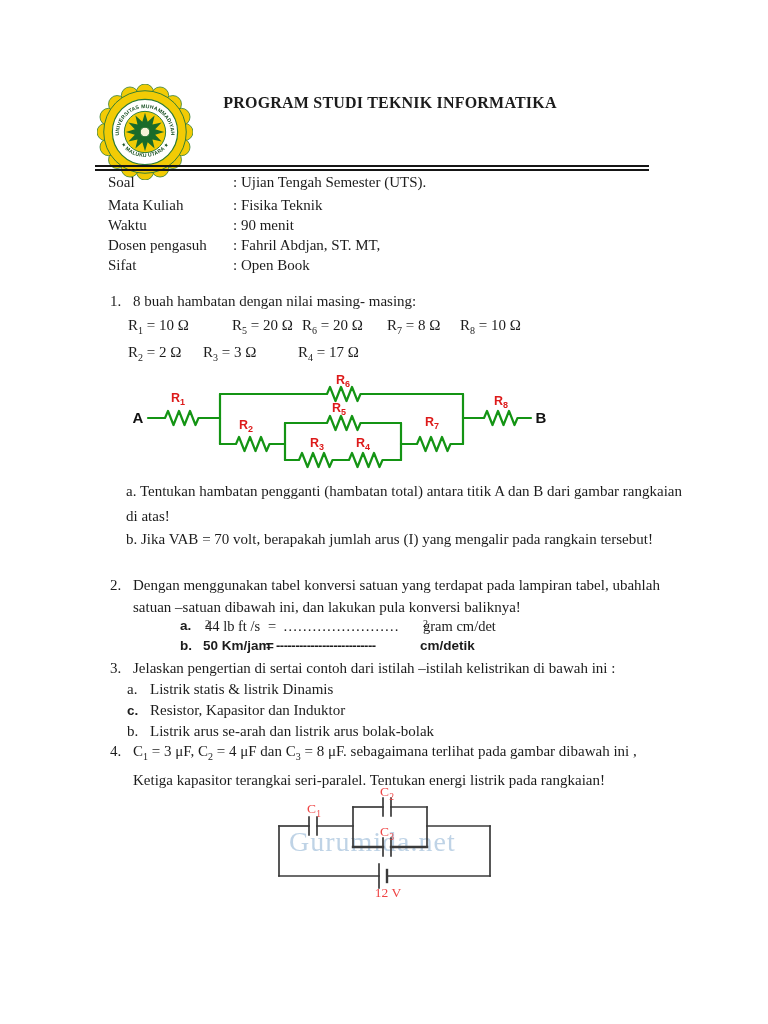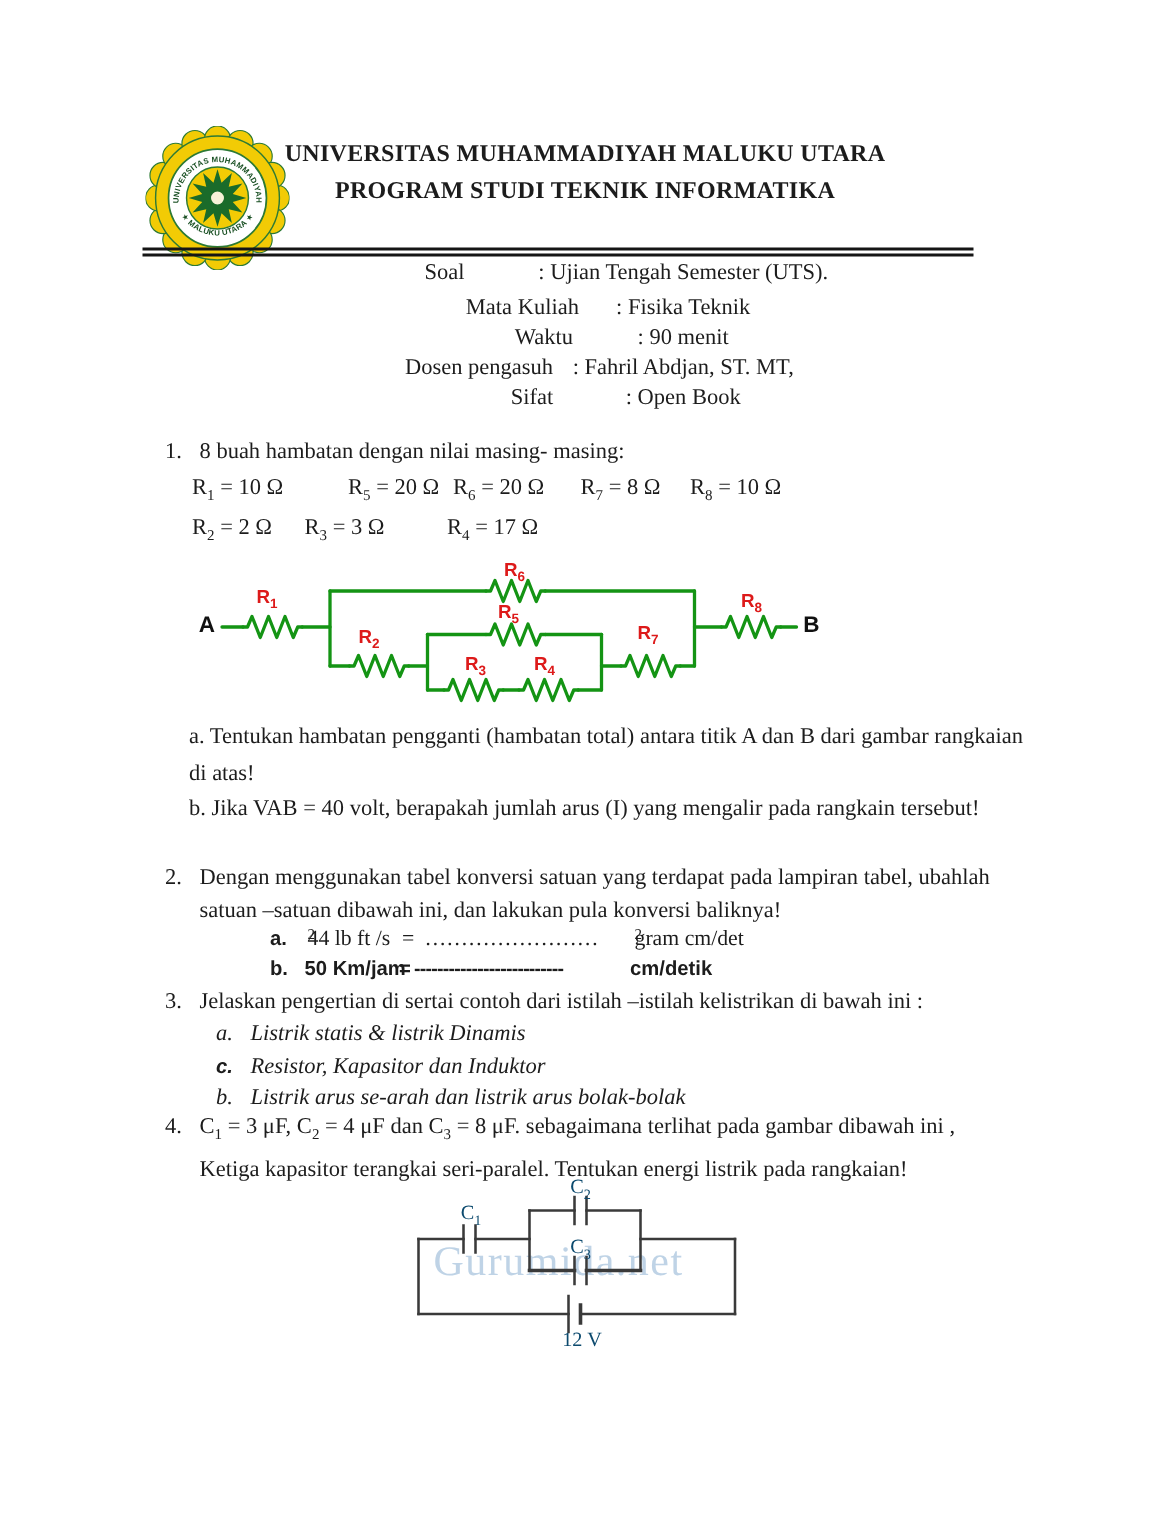--- a/index.html
+++ b/index.html
@@ -8,21 +8,21 @@
   .abs{position:absolute;}
   
   .logo{top:84px;left:97px;width:96px;height:96px;}
   .header-text{top:93px;left:150px;width:480px;text-align:center;font-weight:bold;font-size:16px;letter-spacing:.2px;}
   .header-text .hl{height:25px;line-height:19px;}
   .double-rule{top:165px;left:95px;width:554px;}
   .double-rule .r1{height:1.5px;background:#151515;}
   .double-rule .r2{height:2.5px;background:#151515;margin-top:2px;}
   
   .info{top:172px;left:108px;width:570px;}
-  .info .row{height:20px;line-height:20px;text-align:center;}
+  .info .row{height:20px;line-height:20px;}
   .info .row.first{margin-bottom:3px;}
   .info .lab{display:inline-block;width:125px;}
   
   .qblock{line-height:21px;}
   .qnum{position:absolute;left:0;top:0;}
   .qtext{margin-left:23px;}
   .q1head{top:291px;left:110px;width:580px;}
   .rvals{top:317px;left:128px;width:500px;height:56px;}
   .rval{position:absolute;white-space:nowrap;}
   sub{font-size:10px;}
@@ -36,28 +36,28 @@
         font-weight:bold;font-size:15px;color:#111;}
   .suba{top:479px;left:126px;width:566px;line-height:25px;}
   .subb{top:528px;left:126px;width:566px;line-height:22px;}
   .q2head{top:575px;left:110px;width:578px;line-height:21.5px;}
   .q2items{top:618px;left:180px;width:510px;height:44px;font-size:14.5px;}
   .q2row{position:absolute;left:0;width:510px;height:20px;}
   .q2row span{position:absolute;white-space:nowrap;}
   .sansb{font-family:"Liberation Sans","DejaVu Sans",sans-serif;font-weight:bold;font-size:13.5px;}
   .dashfill{letter-spacing:-.5px;font-family:"Liberation Sans","DejaVu Sans",sans-serif;font-weight:bold;font-size:13px;}
   .q3head{top:658px;left:110px;width:578px;}
-  .q3items{margin-left:34px;font-style:italic;}
+  .q3items{margin-left:17px;}
   .q3items .lab{display:inline-block;width:23px;}
   .q4head{top:740px;left:110px;width:578px;line-height:22px;}
   .q4line2{margin-top:1px;}
   
   .fig2{top:788px;left:275px;width:230px;height:118px;}
   .fig2 svg{position:absolute;left:0;top:0;z-index:2;}
-  .fig2 .flabel{position:absolute;transform:translate(-50%,-50%);font-size:13.5px;color:#0c4a6e;z-index:3;white-space:nowrap;}
+  .fig2 .flabel{position:absolute;transform:translate(-50%,-50%);font-size:13.5px;color:#ef4444;z-index:3;white-space:nowrap;}
   .fig2 .flabel sub{font-size:9.5px;}
   .watermark{position:absolute;left:14px;top:38px;z-index:1;font-size:28px;color:#b4cce2;opacity:.85;
              font-family:"Liberation Serif","DejaVu Serif",serif;letter-spacing:1px;white-space:nowrap;}
 </style>
 </head>
 <body>
 
 <div class="page">
 
   <div class="abs logo">
@@ -90,21 +90,20 @@
       <text font-size="5.4" font-weight="bold" fill="#184f22" font-family="Liberation Sans, DejaVu Sans, sans-serif" letter-spacing=".2">
         <textPath href="#lb" startOffset="50%" text-anchor="middle">★ MALUKU UTARA ★</textPath>
       </text>
       <circle cx="50" cy="50" r="21.5" fill="#f2cb05" stroke="#2d7a35" stroke-width="1"></circle>
       <polygon fill="#1a6b2a" points="70,50 60.6,52.8 67.3,60 57.8,57.8 60,67.3 52.8,60.6 50,70 47.2,60.6 40,67.3 42.2,57.8 32.7,60 39.4,52.8 30,50 39.4,47.2 32.7,40 42.2,42.2 40,32.7 47.2,39.4 50,30 52.8,39.4 60,32.7 57.8,42.2 67.3,40 60.6,47.2"></polygon>
       <circle cx="50" cy="50" r="5" fill="#f7f3d8" stroke="#1a6b2a" stroke-width="1"></circle>
     </svg>
   </div>
 
   <div class="abs header-text">
-    <div class="hl">UNIVERSITAS MUHAMMADIYAH MALUKU UTARA</div>
     <div class="hl">PROGRAM STUDI TEKNIK INFORMATIKA</div>
   </div>
   <div class="abs double-rule">
     <div class="r1"></div>
       <div class="r2"></div>
   </div>
 
   <div class="abs info">
     <div class="row first">
       <span class="lab">Soal</span><span>: Ujian Tengah Semester (UTS).</span>
@@ -175,21 +174,21 @@
     <span class="clabel" style="left:116px;top:52px"><span>R</span><sub>2</sub></span>
     <span class="clabel" style="left:187px;top:70px"><span>R</span><sub>3</sub></span>
     <span class="clabel" style="left:233px;top:70px"><span>R</span><sub>4</sub></span>
     <span class="clabel" style="left:209px;top:35px"><span>R</span><sub>5</sub></span>
     <span class="clabel" style="left:213px;top:7px"><span>R</span><sub>6</sub></span>
     <span class="clabel" style="left:302px;top:49px"><span>R</span><sub>7</sub></span>
     <span class="clabel" style="left:371px;top:28px"><span>R</span><sub>8</sub></span>
   </div>
 
   <div class="abs suba">a. Tentukan hambatan pengganti (hambatan total) antara titik A dan B dari gambar rangkaian di atas!</div>
-  <div class="abs subb">b. Jika VAB = 40 volt, berapakah jumlah arus (I) yang mengalir pada rangkain tersebut!</div>
+  <div class="abs subb">b. Jika VAB = 70 volt, berapakah jumlah arus (I) yang mengalir pada rangkain tersebut!</div>
 
   <div class="abs qblock q2head">
     <span class="qnum">2.</span>
     <div class="qtext">Dengan menggunakan tabel konversi satuan yang terdapat pada lampiran tabel, ubahlah satuan –satuan dibawah ini, dan lakukan pula konversi baliknya!</div>
   </div>
   <div class="abs q2items">
     <div class="q2row" style="top:0">
       <span class="sansb" style="left:0">a.</span>
       <span style="left:25px"><span>44 lb ft /s</span><sup>2</sup></span>
       <span style="left:88px">=</span>

